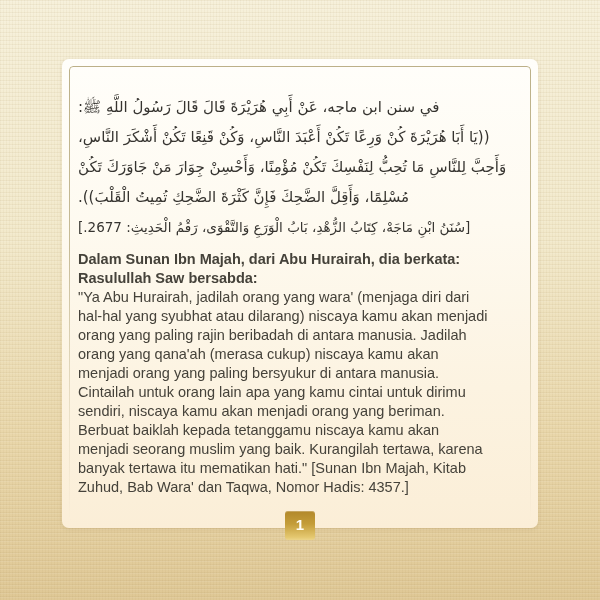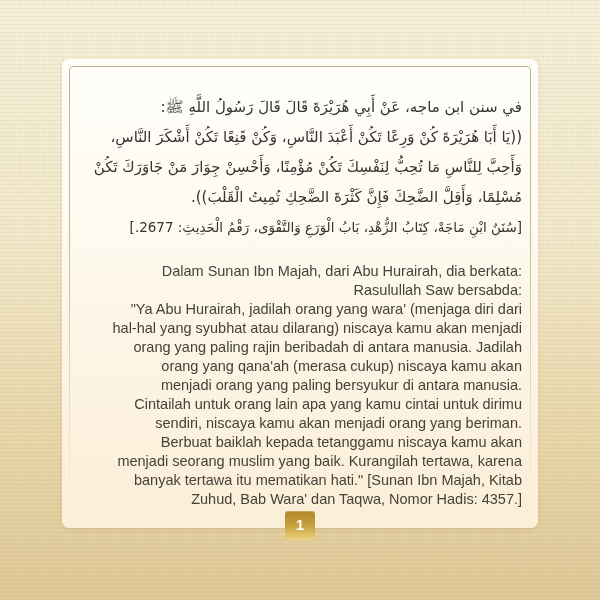--- a/index.html
+++ b/index.html
@@ -30,41 +30,41 @@
     border-radius: 4px;
     pointer-events: none;
     -webkit-mask-image: linear-gradient(180deg, rgba(0,0,0,0.95) 0%, rgba(0,0,0,0.8) 40%, rgba(0,0,0,0.2) 80%, rgba(0,0,0,0) 100%);
     mask-image: linear-gradient(180deg, rgba(0,0,0,0.95) 0%, rgba(0,0,0,0.8) 40%, rgba(0,0,0,0.2) 80%, rgba(0,0,0,0) 100%);
   }
 
   .card-content {
     position: absolute;
     left: 0; top: 0; right: 0; bottom: 0;
     padding: 33px 16px 16px;
-    text-align: right;
+    text-align: left;
   }
 
   .arabic {
     direction: rtl;
     unicode-bidi: plaintext;
     font-family: "DejaVu Sans", sans-serif;
     color: #363430;
     white-space: pre-line;
   }
   .arabic-main   { font-size: 15px; line-height: 30px; }
   .arabic-source { font-size: 13.5px; line-height: 27px; margin-top: 2px; }
 
   .indo {
     font-family: "Liberation Sans", "DejaVu Sans", sans-serif;
     color: #45423a;
     font-size: 14.5px;
     line-height: 19px;
     white-space: pre-line;
   }
-  .indo-header { margin-top: 21px; }
+  .indo-header { margin-top: 9px; font-weight: bold; }
 
   .page-badge {
     position: absolute;
     left: 285px; top: 511px;
     width: 30px; height: 29px;
     border-radius: 3px;
     background: linear-gradient(180deg, #b2882a 0%, #c49d39 45%, #e4c76f 90%, #ecd488 100%);
     box-shadow: inset 0 1px 0 rgba(255,255,255,0.25);
     display: flex;
     align-items: center;

